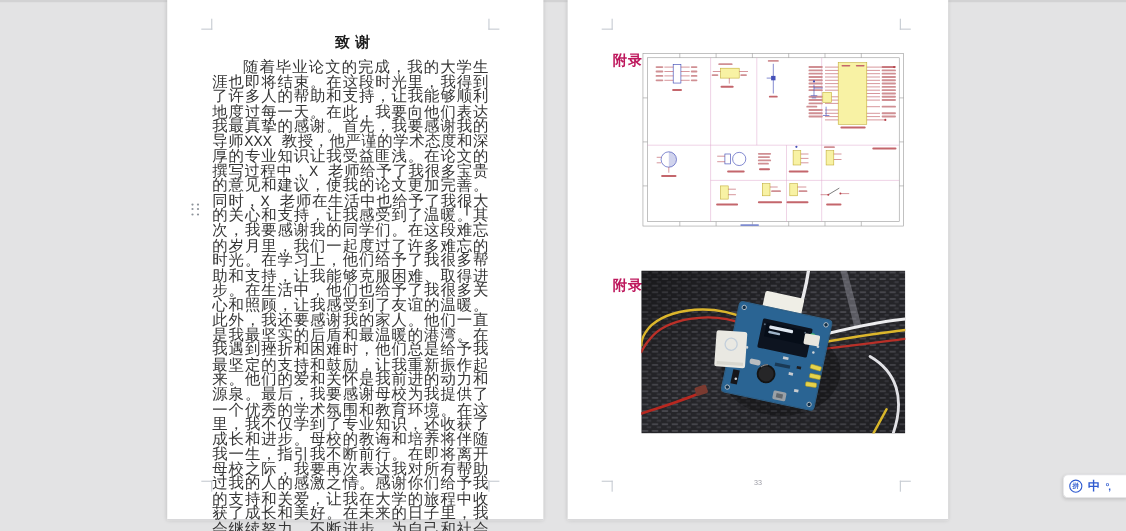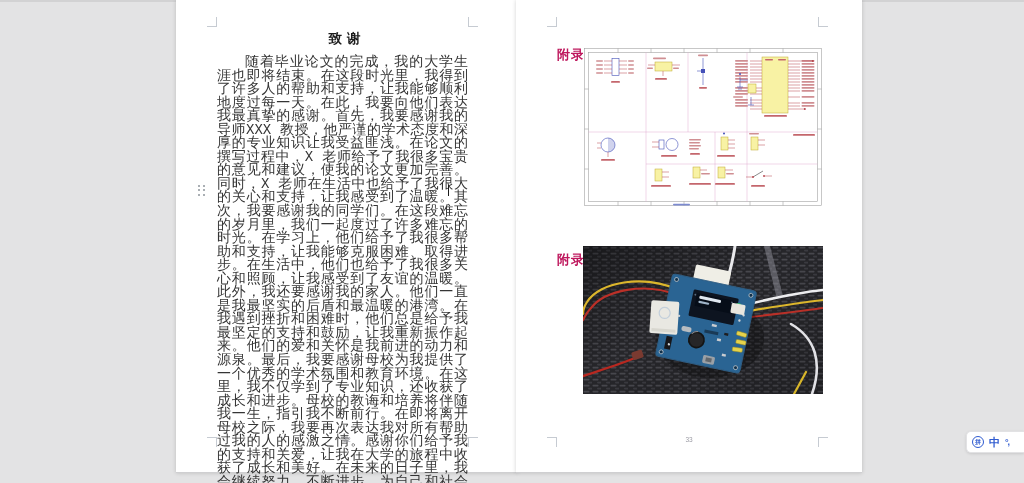--- a/index.html
+++ b/index.html
@@ -2,21 +2,21 @@
 <html><head>
 <meta charset="utf-8">
 <style>
   * { margin:0; padding:0; box-sizing:border-box; }
   html,body { width:1024px; height:483px; overflow:hidden; }
   body { background:#e3e3e4; font-family:"Liberation Sans", sans-serif; position:relative; }
   .top-edge { position:absolute; left:0; top:0; width:1024px; height:2px; background:#d2d2d3; }
 
   .page { position:absolute; top:0; height:473px; background:#ffffff;
           box-shadow:0 0 4px rgba(0,0,0,.18); border-bottom:1px solid #cfcfd1; }
-  .page-left  { left:176px; width:342px; }
+  .page-left  { left:152px; width:342px; }
   .page-right { left:516px; width:346px; }
 
   
   .mark { position:absolute; width:10px; height:10px; }
   .mark.tl { border-right:1px solid #c6cbd2; border-bottom:1px solid #c6cbd2; }
   .mark.tr { border-left:1px solid #c6cbd2;  border-bottom:1px solid #c6cbd2; }
   .mark.bl { border-right:1px solid #c6cbd2; border-top:1px solid #c6cbd2; }
   .mark.br { border-left:1px solid #c6cbd2;  border-top:1px solid #c6cbd2; }
 
   .doc-title { position:absolute; left:0; top:30px; width:100%; text-align:center;

